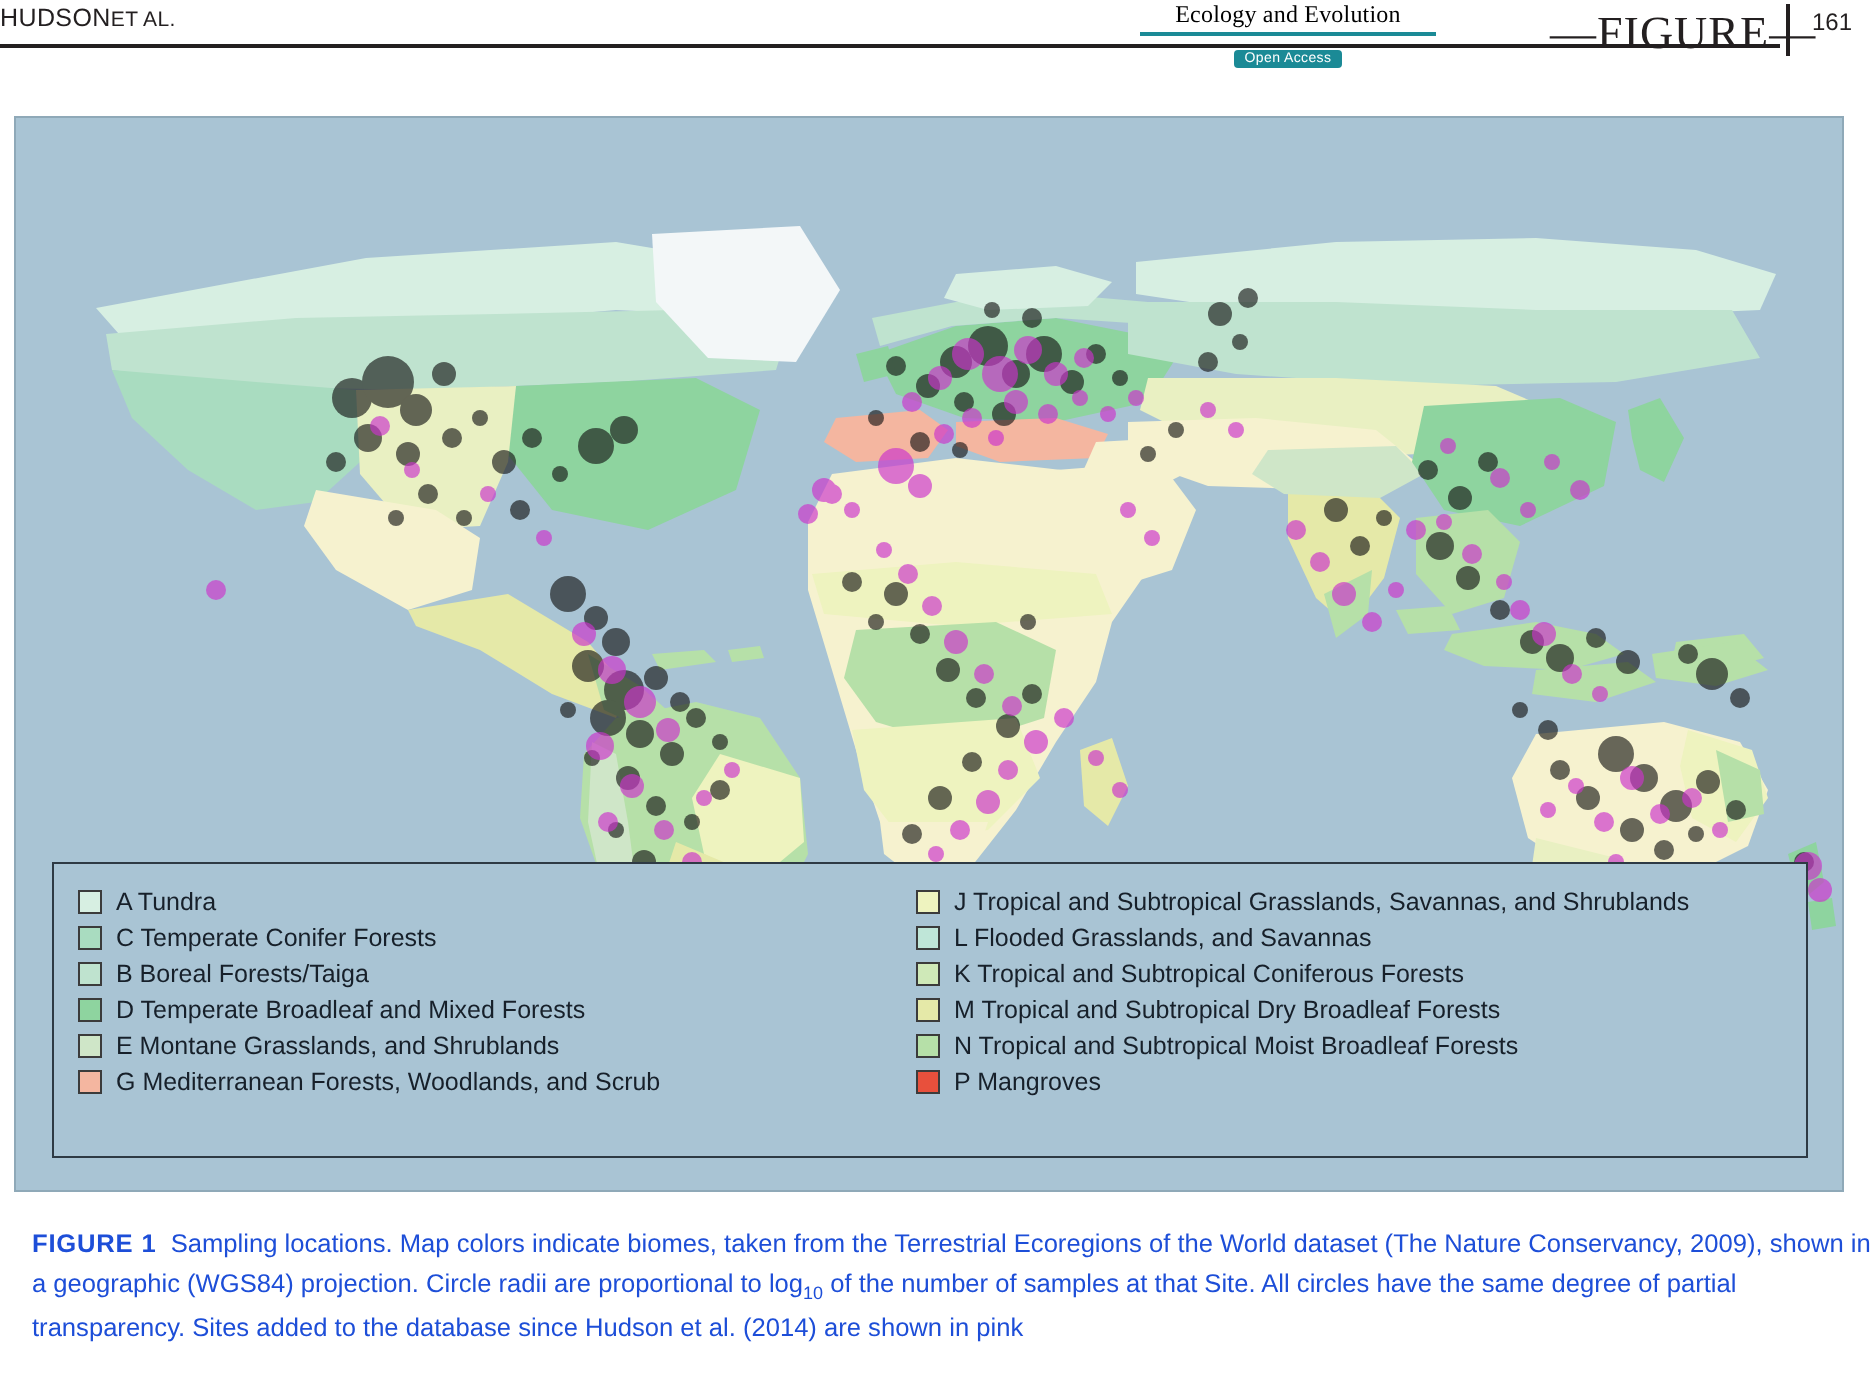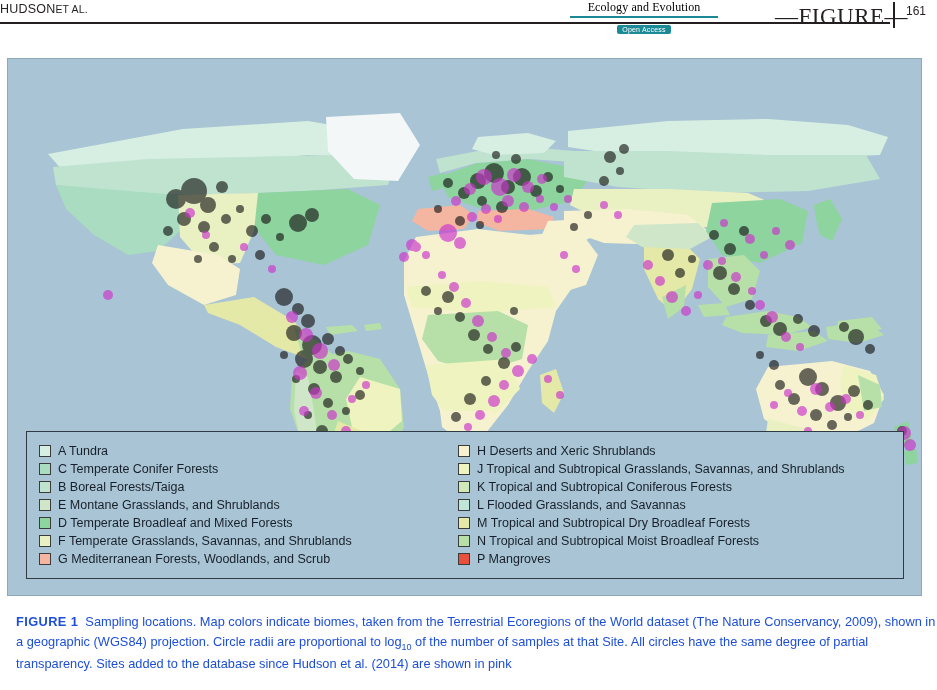--- a/index.html
+++ b/index.html
@@ -507,53 +507,45 @@
         </div>
         <div class="legend-item">
           <span class="swatch" style="background:#a9dcc0"></span>
           <span class="legend-label">C Temperate Conifer Forests</span>
         </div>
         <div class="legend-item">
           <span class="swatch" style="background:#bfe3cf"></span>
           <span class="legend-label">B Boreal Forests/Taiga</span>
         </div>
         <div class="legend-item">
+          <span class="swatch" style="background:#8ed49f"></span>
+          <span class="legend-label">D Temperate Broadleaf and Mixed Forests</span>
+        </div>
+        <div class="legend-item">
           <span class="swatch" style="background:#cfe6c8"></span>
           <span class="legend-label">E Montane Grasslands, and Shrublands</span>
         </div>
         <div class="legend-item">
-          <span class="swatch" style="background:#8ed49f"></span>
-          <span class="legend-label">D Temperate Broadleaf and Mixed Forests</span>
-        </div>
-        <div class="legend-item">
-          <span class="swatch" style="background:#e9f0c2"></span>
-          <span class="legend-label">F Temperate Grasslands, Savannas, and Shrublands</span>
-        </div>
-        <div class="legend-item">
           <span class="swatch" style="background:#f4b6a0"></span>
           <span class="legend-label">G Mediterranean Forests, Woodlands, and Scrub</span>
         </div>
       </div>
 
       <div class="legend-col right">
         <div class="legend-item">
-          <span class="swatch" style="background:#f6f2cf"></span>
-          <span class="legend-label">H Deserts and Xeric Shrublands</span>
-        </div>
-        <div class="legend-item">
           <span class="swatch" style="background:#eef3bf"></span>
           <span class="legend-label">J Tropical and Subtropical Grasslands, Savannas, and Shrublands</span>
         </div>
         <div class="legend-item">
+          <span class="swatch" style="background:#bfe6d8"></span>
+          <span class="legend-label">L Flooded Grasslands, and Savannas</span>
+        </div>
+        <div class="legend-item">
           <span class="swatch" style="background:#cfe9b8"></span>
           <span class="legend-label">K Tropical and Subtropical Coniferous Forests</span>
-        </div>
-        <div class="legend-item">
-          <span class="swatch" style="background:#bfe6d8"></span>
-          <span class="legend-label">L Flooded Grasslands, and Savannas</span>
         </div>
         <div class="legend-item">
           <span class="swatch" style="background:#e5e9a8"></span>
           <span class="legend-label">M Tropical and Subtropical Dry Broadleaf Forests</span>
         </div>
         <div class="legend-item">
           <span class="swatch" style="background:#b6e0a8"></span>
           <span class="legend-label">N Tropical and Subtropical Moist Broadleaf Forests</span>
         </div>
         <div class="legend-item">

